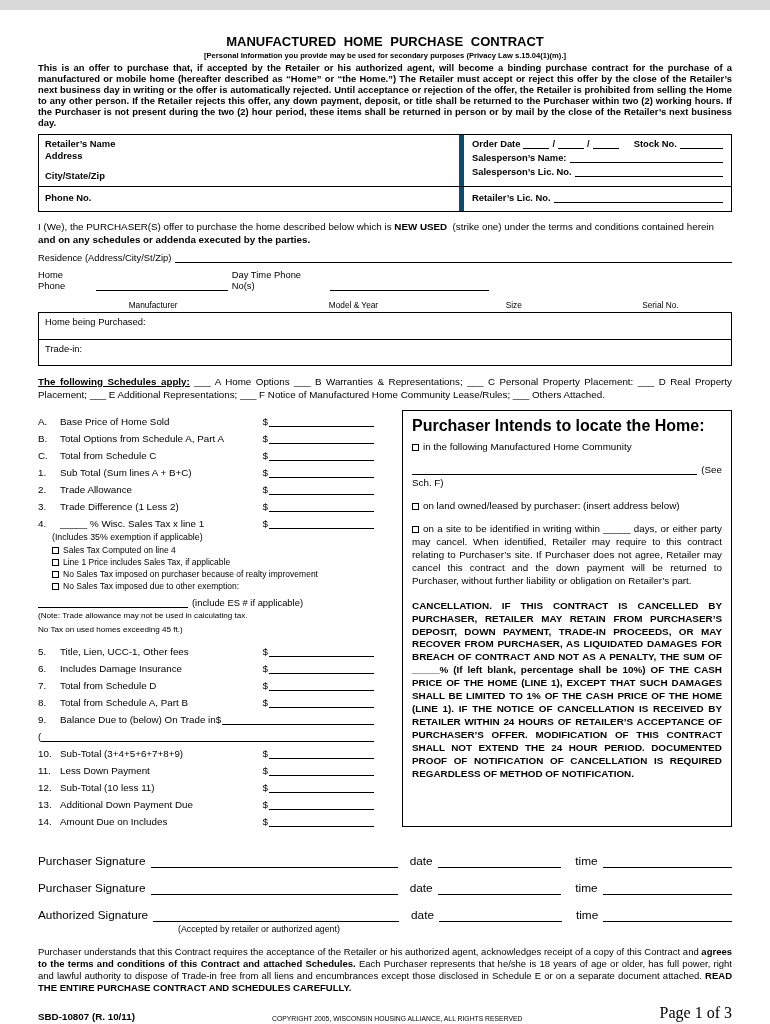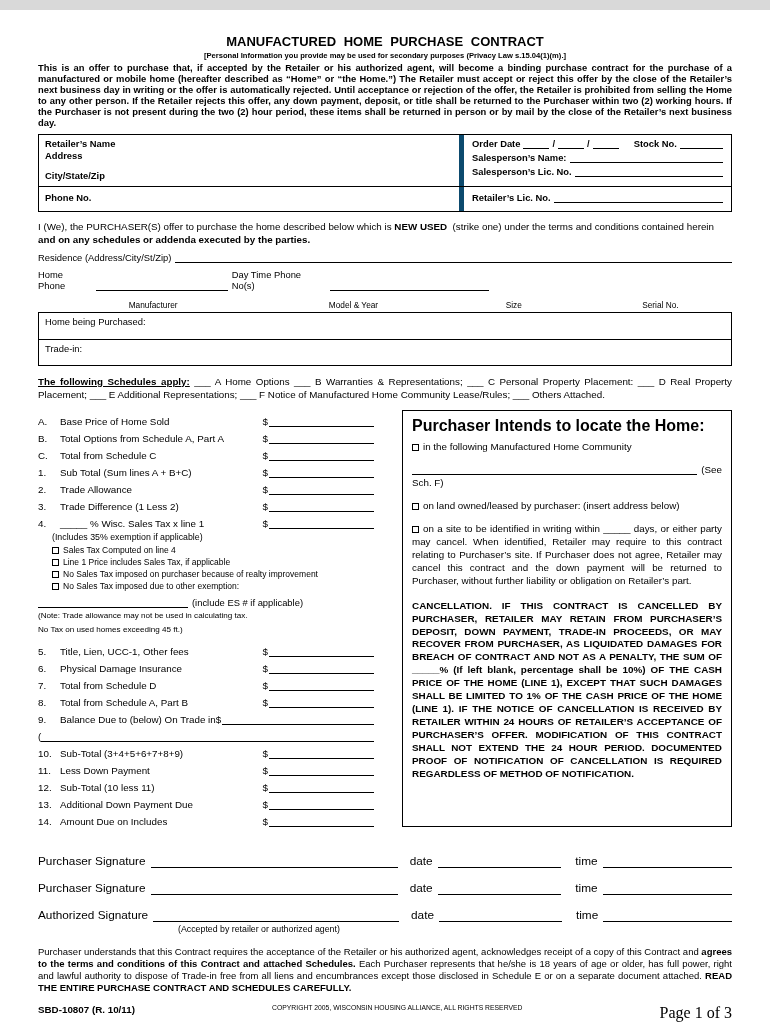--- a/index.html
+++ b/index.html
@@ -76,21 +76,21 @@
   .sig-row { display:flex; align-items:flex-end; font-size:11.8px; height:27px; }
   .sig-label { margin-right:5px; white-space:nowrap; }
   .sig-line { flex:2.1; border-bottom:1px solid #000; height:2px; margin-right:12px; }
   .sig-mid { margin-right:5px; }
   .sig-dline { flex:1.05; border-bottom:1px solid #000; height:2px; margin-right:14px; }
   .sig-tline { flex:1.1; border-bottom:1px solid #000; height:2px; }
   .accepted-note { font-size:8.8px; margin:2px 0 0 140px; }
 
   .closing { font-size:9.5px; line-height:1.25; text-align:justify; margin-top:12px; }
 
-  .footer { margin-top:auto; display:flex; align-items:flex-start; justify-content:space-between; padding-top:6px; }
+  .footer { margin-top:auto; display:flex; align-items:flex-end; justify-content:space-between; padding-top:6px; }
   .f-left { font-weight:bold; font-size:9.8px; }
   .f-center { font-size:6.8px; }
   .f-right { font-size:16px;font-family:Liberation Serif, serif; }
 </style>
 </head>
 <body>
 
 <div class="page">
 
   <div class="title">MANUFACTURED HOME PURCHASE CONTRACT</div>
@@ -259,21 +259,21 @@
 
       <div class="price-row">
         <span class="pr-num">5.</span>
         <span class="pr-label">Title, Lien, UCC-1, Other fees</span>
         <span class="pr-spacer"></span>
         <span class="pr-dollar">$</span>
         <span class="pr-line"></span>
       </div>
       <div class="price-row">
         <span class="pr-num">6.</span>
-        <span class="pr-label">Physical Damage Insurance</span>
+        <span class="pr-label">Includes Damage Insurance</span>
         <span class="pr-spacer"></span>
         <span class="pr-dollar">$</span>
         <span class="pr-line"></span>
       </div>
       <div class="price-row">
         <span class="pr-num">7.</span>
         <span class="pr-label">Total from Schedule D</span>
         <span class="pr-spacer"></span>
         <span class="pr-dollar">$</span>
         <span class="pr-line"></span>

